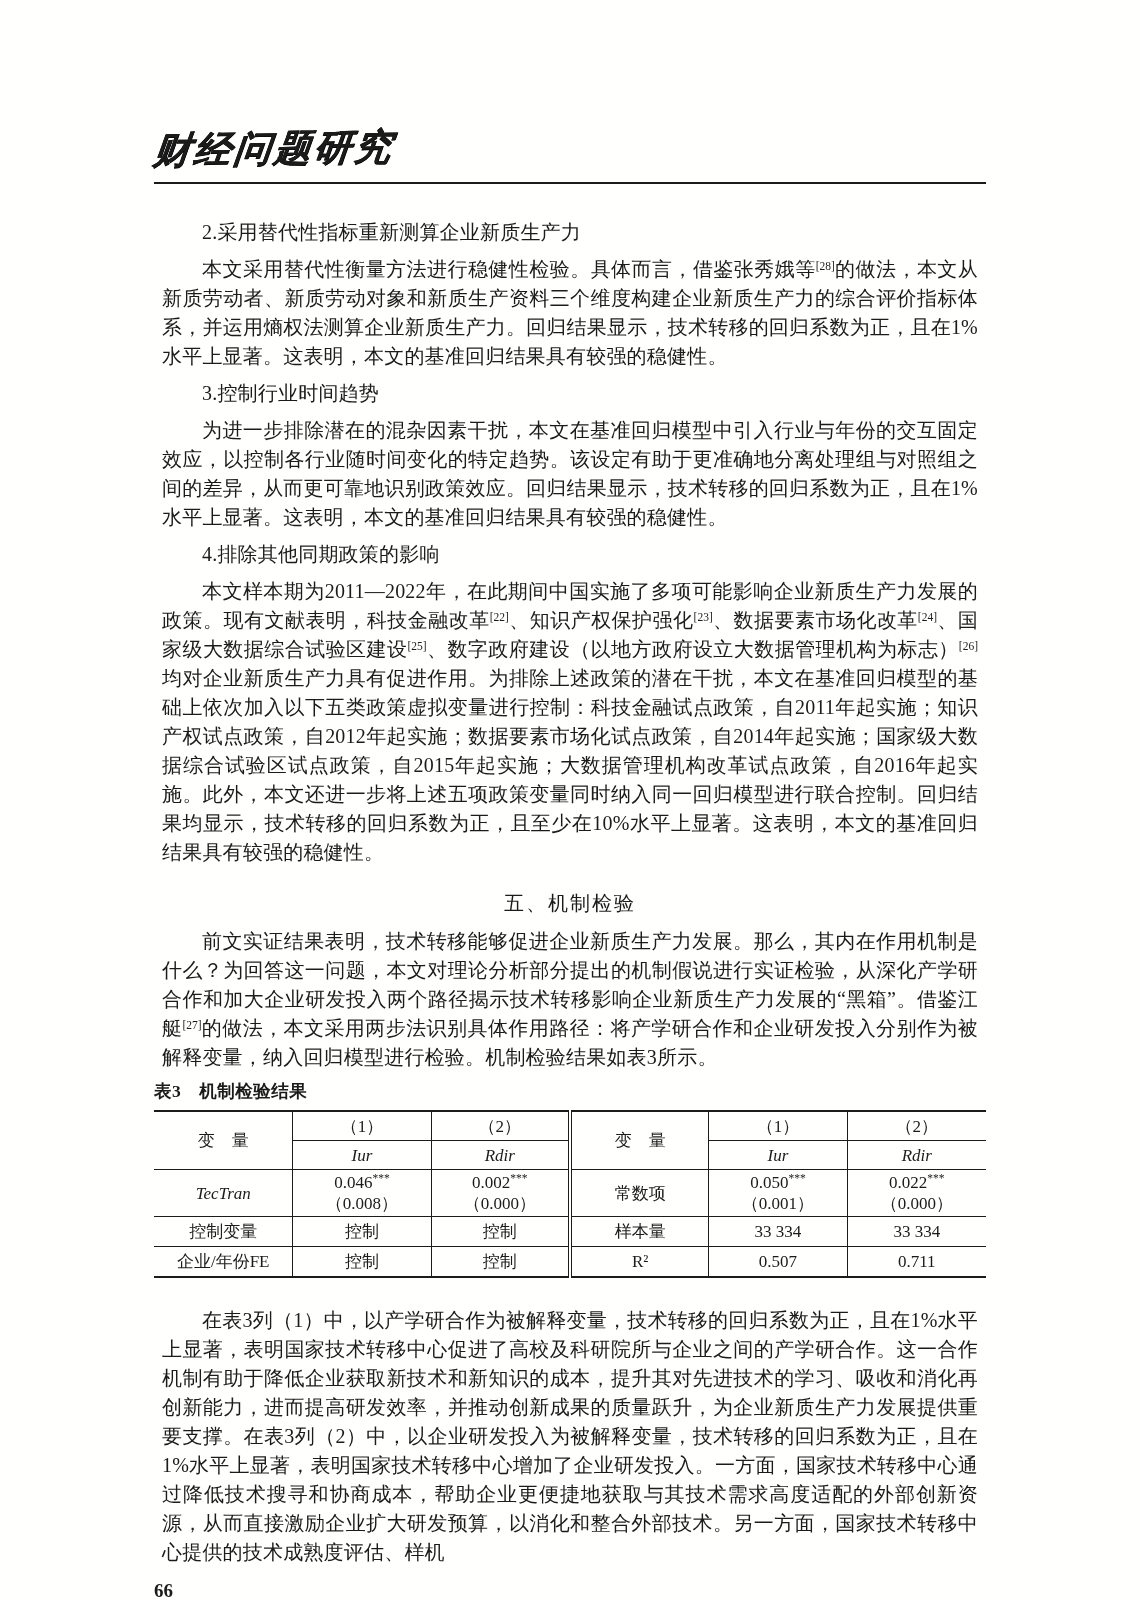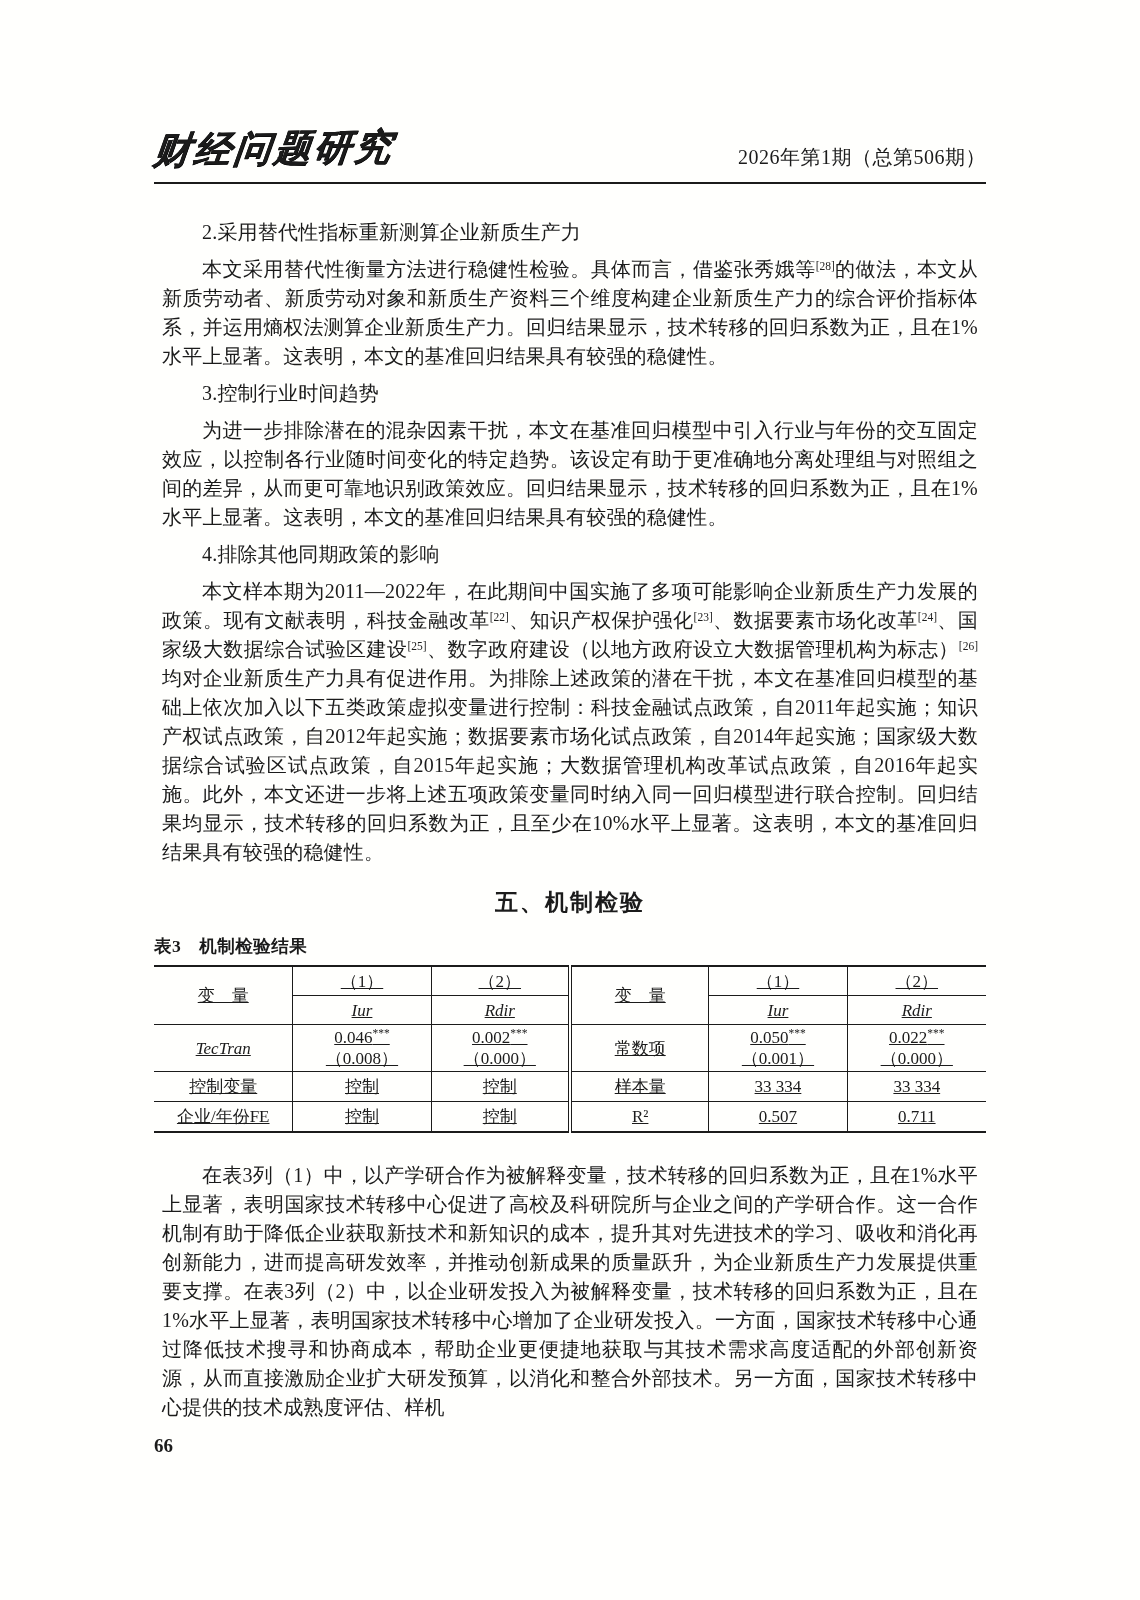--- a/index.html
+++ b/index.html
@@ -39,42 +39,41 @@
     letter-spacing:0.2px;
   }
   .sub { text-align:left; }
   sup.cite, sup.star {
     font-size:11.5px; line-height:0;
     position:relative; top:-0.55em;
     vertical-align:baseline;
     letter-spacing:0;
   }
   .section-title {
-    margin:21px 0 17px 0;
+    margin:21px 0 9px 0;
     text-align:center;
-    font-size:23px; font-weight:bold;
+    font-size:20px; font-weight:normal;
     letter-spacing:2px;
     line-height:30px;
   }
 
   
   .table-caption {
     text-align:left; font-weight:bold;
     font-size:17.5px; line-height:23px;
     margin:6px 0 7px 0;
     letter-spacing:0.5px;
   }
   table.mtable {
     width:100%;
     border-collapse:collapse;
     table-layout:fixed;
     font-size:17px;
     border-top:2.5px solid #1b1b1b;
     border-bottom:2.5px solid #1b1b1b;
-    text-decoration:underline;
   }
   table.mtable td {
     text-align:center; vertical-align:middle;
     padding:1px 4px; line-height:21px;
   }
   tr.hr1 td { height:26px; }
   tr.hr2 td { height:26px;margin-top:8px; }
   tr.r1 td  { height:44px; }
   tr.r2 td, tr.r3 td { height:27px; }
   .vl   { border-left:1px solid #1b1b1b; }
@@ -85,37 +84,37 @@
   
   .page-number { margin:13px 0 8px 154px; font-size:19px;font-weight:bold; }
 </style>
 </head>
 <body>
 
 <div class="page">
 
   <header class="page-header">
     <div class="journal-logo">财经问题研究</div>
-    <div class="issue-info">2026年第1期（总第506期）</div>
   </header>
   <hr class="header-rule">
 
   <main class="page-main">
 
     <p class="sub">2.采用替代性指标重新测算企业新质生产力</p>
     <p class="para">本文采用替代性衡量方法进行稳健性检验。具体而言，借鉴张秀娥等<sup class="cite">[28]</sup>的做法，本文从新质劳动者、新质劳动对象和新质生产资料三个维度构建企业新质生产力的综合评价指标体系，并运用熵权法测算企业新质生产力。回归结果显示，技术转移的回归系数为正，且在1%水平上显著。这表明，本文的基准回归结果具有较强的稳健性。</p>
 
     <p class="sub">3.控制行业时间趋势</p>
     <p class="para">为进一步排除潜在的混杂因素干扰，本文在基准回归模型中引入行业与年份的交互固定效应，以控制各行业随时间变化的特定趋势。该设定有助于更准确地分离处理组与对照组之间的差异，从而更可靠地识别政策效应。回归结果显示，技术转移的回归系数为正，且在1%水平上显著。这表明，本文的基准回归结果具有较强的稳健性。</p>
 
     <p class="sub">4.排除其他同期政策的影响</p>
     <p class="para">本文样本期为2011—2022年，在此期间中国实施了多项可能影响企业新质生产力发展的政策。现有文献表明，科技金融改革<sup class="cite">[22]</sup>、知识产权保护强化<sup class="cite">[23]</sup>、数据要素市场化改革<sup class="cite">[24]</sup>、国家级大数据综合试验区建设<sup class="cite">[25]</sup>、数字政府建设（以地方政府设立大数据管理机构为标志）<sup class="cite">[26]</sup>均对企业新质生产力具有促进作用。为排除上述政策的潜在干扰，本文在基准回归模型的基础上依次加入以下五类政策虚拟变量进行控制：科技金融试点政策，自2011年起实施；知识产权试点政策，自2012年起实施；数据要素市场化试点政策，自2014年起实施；国家级大数据综合试验区试点政策，自2015年起实施；大数据管理机构改革试点政策，自2016年起实施。此外，本文还进一步将上述五项政策变量同时纳入同一回归模型进行联合控制。回归结果均显示，技术转移的回归系数为正，且至少在10%水平上显著。这表明，本文的基准回归结果具有较强的稳健性。</p>
 
     <h2 class="section-title">五、机制检验</h2>
 
+    <p class="para">前文实证结果表明，技术转移能够促进企业新质生产力发展。那么，其内在作用机制是什么？为回答这一问题，本文对理论分析部分提出的机制假说进行实证检验，从深化产学研合作和加大企业研发投入两个路径揭示技术转移影响企业新质生产力发展的“黑箱”。借鉴江艇<sup class="cite">[27]</sup>的做法，本文采用两步法识别具体作用路径：将产学研合作和企业研发投入分别作为被解释变量，纳入回归模型进行检验。机制检验结果如表3所示。</p>
 
     <div class="table-caption">表3　机制检验结果</div>
 
     <table class="mtable">
       <colgroup>
         <col style="width:16.7%">
           <col style="width:16.6%">
           <col style="width:16.7%">
         <col style="width:16.7%">
           <col style="width:16.6%">

